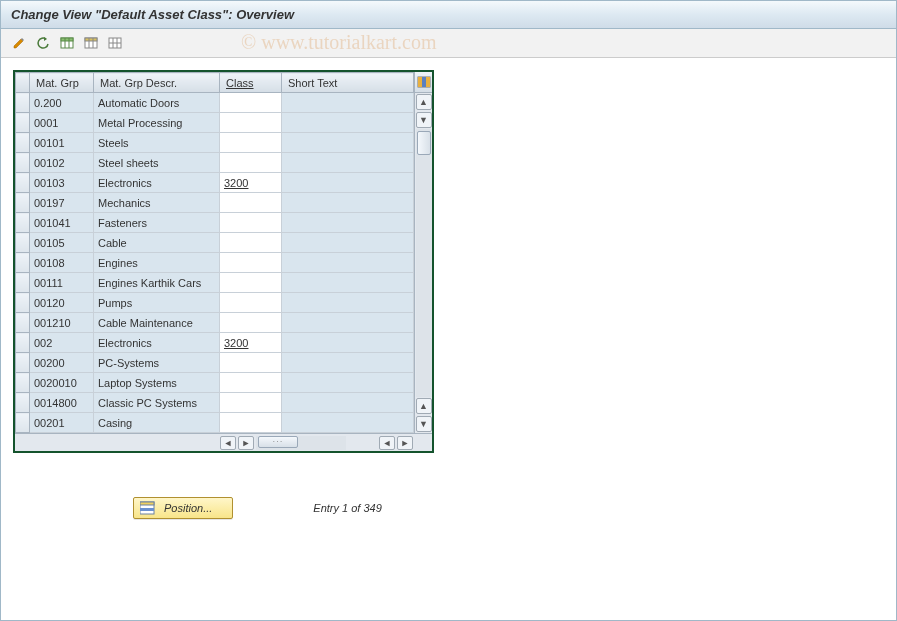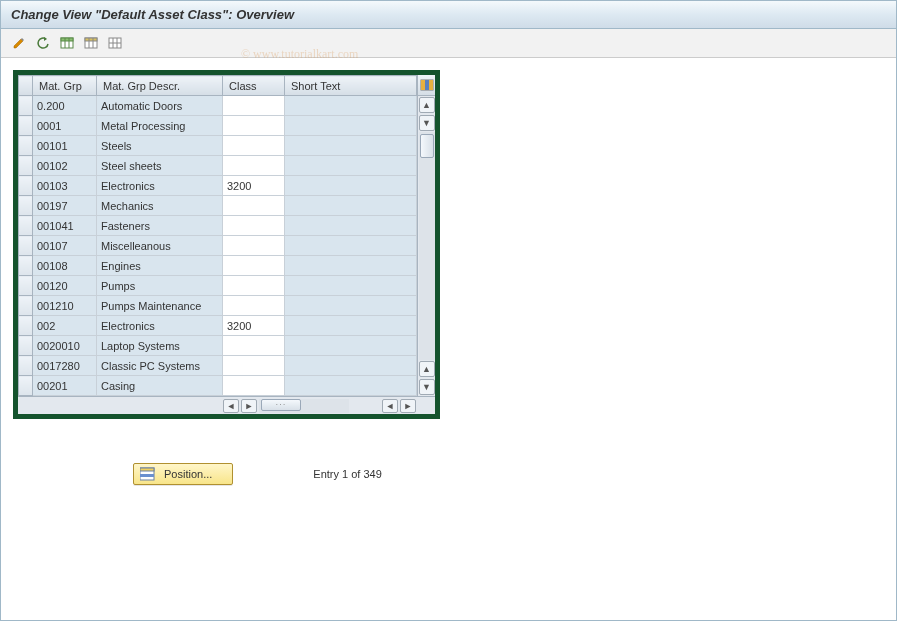--- a/index.html
+++ b/index.html
@@ -37,32 +37,32 @@
     display: inline-flex;
     align-items: center;
     justify-content: center;
     cursor: pointer;
     border: 1px solid transparent;
     border-radius: 2px;
   }
   .watermark {
     position: absolute;
     left: 240px;
-    top: 18px;
-    font-size: 12px;
+    top: 2px;
+    font-size: 20px;
     color: rgba(220,160,100,0.35);
     font-family: Georgia, serif;
     pointer-events: none;
   }
   .content {
     padding: 12px 8px 8px 12px;
   }
   .grid-wrap {
     display: inline-block;
-    border: 5px solid #14532d;
+    border: 2px solid #14532d;
     background: #a3a3a3;
   }
   .grid-inner {
     display: flex;
   }
   .grid-main {
     display: inline-block;
   }
   table.data {
     border-collapse: collapse;
@@ -88,21 +88,21 @@
     overflow: hidden;
   }
   table.data td.rowhdr {
     width: 14px;
     background: linear-gradient(to bottom, #eef3f8, #dde5ec);
     border: 1px solid #a8b4c0;
   }
   table.data td.white { background: #fff; }
   .col-matgrp { width: 64px; }
   .col-descr { width: 126px; }
-  .col-class { width: 62px; }
+  .col-class { width: 62px; text-decoration: underline; }
   .col-short { width: 132px; }
   .grid-vscroll {
     width: 18px;
     background: #e3e8ee;
     border-left: 1px solid #a8b4c0;
     display: flex;
     flex-direction: column;
     align-items: center;
   }
   .vscroll-corner {
@@ -185,20 +185,21 @@
     border-radius: 2px;
     display:flex; align-items:center; justify-content:center;
     color:#888; font-size:8px; letter-spacing:1px;
   }
   .bottom-bar {
     margin-top: 44px;
     margin-left: 120px;
     display: flex;
     align-items: center;
     gap: 80px;
+    font-style: italic;
   }
   .pos-btn {
     background: linear-gradient(to bottom, #fff6c9, #f8e58a);
     border: 1px solid #b09030;
     border-radius: 2px;
     padding: 3px 20px 3px 6px;
     display: inline-flex;
     align-items: center;
     gap: 8px;
     cursor: pointer;
@@ -317,63 +318,77 @@
               </tr>
               <tr>
                 <td class="rowhdr"></td>
                 <td class="col-matgrp">001041</td>
                 <td class="col-descr">Fasteners</td>
                 <td class="col-class white"></td>
                 <td class="col-short"></td>
               </tr>
               <tr>
                 <td class="rowhdr"></td>
-                <td class="col-matgrp">00107</td>
-                <td class="col-descr">Miscelleanous</td>
+                <td class="col-matgrp">00105</td>
+                <td class="col-descr">Cable</td>
                 <td class="col-class white"></td>
                 <td class="col-short"></td>
               </tr>
               <tr>
                 <td class="rowhdr"></td>
                 <td class="col-matgrp">00108</td>
                 <td class="col-descr">Engines</td>
                 <td class="col-class white"></td>
                 <td class="col-short"></td>
               </tr>
               <tr>
                 <td class="rowhdr"></td>
+                <td class="col-matgrp">00111</td>
+                <td class="col-descr">Engines Karthik Cars</td>
+                <td class="col-class white"></td>
+                <td class="col-short"></td>
+              </tr>
+              <tr>
+                <td class="rowhdr"></td>
                 <td class="col-matgrp">00120</td>
                 <td class="col-descr">Pumps</td>
                 <td class="col-class white"></td>
                 <td class="col-short"></td>
               </tr>
               <tr>
                 <td class="rowhdr"></td>
                 <td class="col-matgrp">001210</td>
-                <td class="col-descr">Pumps Maintenance</td>
+                <td class="col-descr">Cable Maintenance</td>
                 <td class="col-class white"></td>
                 <td class="col-short"></td>
               </tr>
               <tr>
                 <td class="rowhdr"></td>
                 <td class="col-matgrp">002</td>
                 <td class="col-descr">Electronics</td>
                 <td class="col-class white">3200</td>
                 <td class="col-short"></td>
               </tr>
               <tr>
                 <td class="rowhdr"></td>
+                <td class="col-matgrp">00200</td>
+                <td class="col-descr">PC-Systems</td>
+                <td class="col-class white"></td>
+                <td class="col-short"></td>
+              </tr>
+              <tr>
+                <td class="rowhdr"></td>
                 <td class="col-matgrp">0020010</td>
                 <td class="col-descr">Laptop Systems</td>
                 <td class="col-class white"></td>
                 <td class="col-short"></td>
               </tr>
               <tr>
                 <td class="rowhdr"></td>
-                <td class="col-matgrp">0017280</td>
+                <td class="col-matgrp">0014800</td>
                 <td class="col-descr">Classic PC Systems</td>
                 <td class="col-class white"></td>
                 <td class="col-short"></td>
               </tr>
               <tr>
                 <td class="rowhdr"></td>
                 <td class="col-matgrp">00201</td>
                 <td class="col-descr">Casing</td>
                 <td class="col-class white"></td>
                 <td class="col-short"></td>

